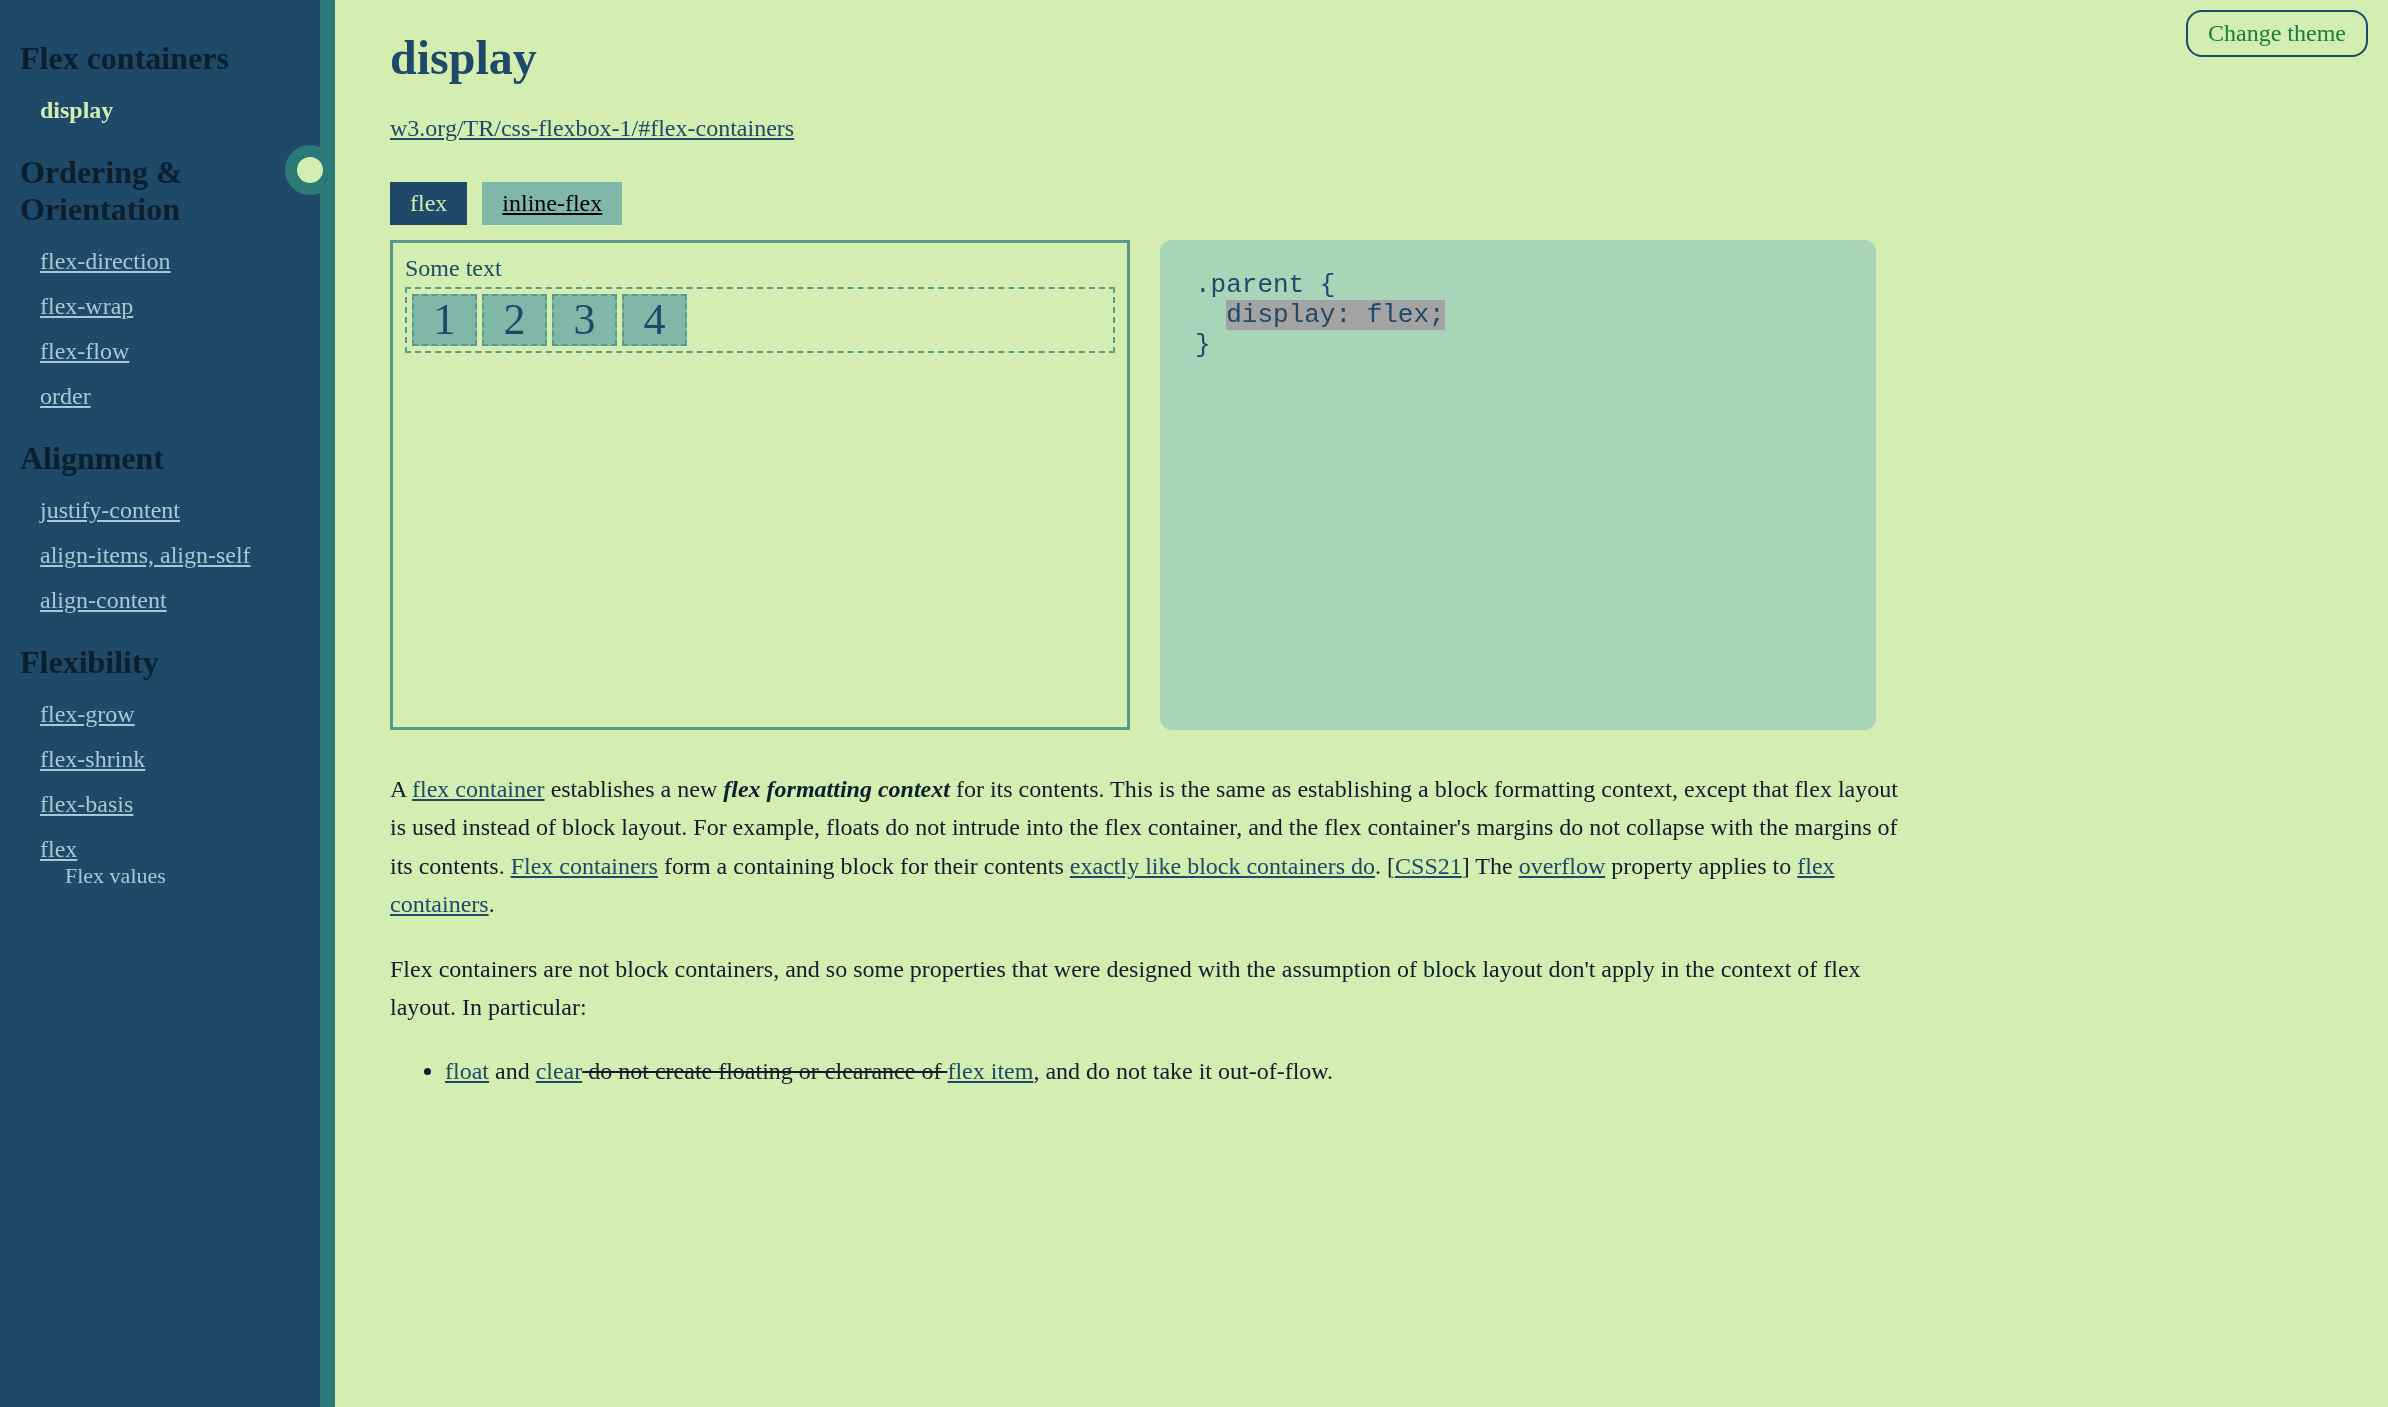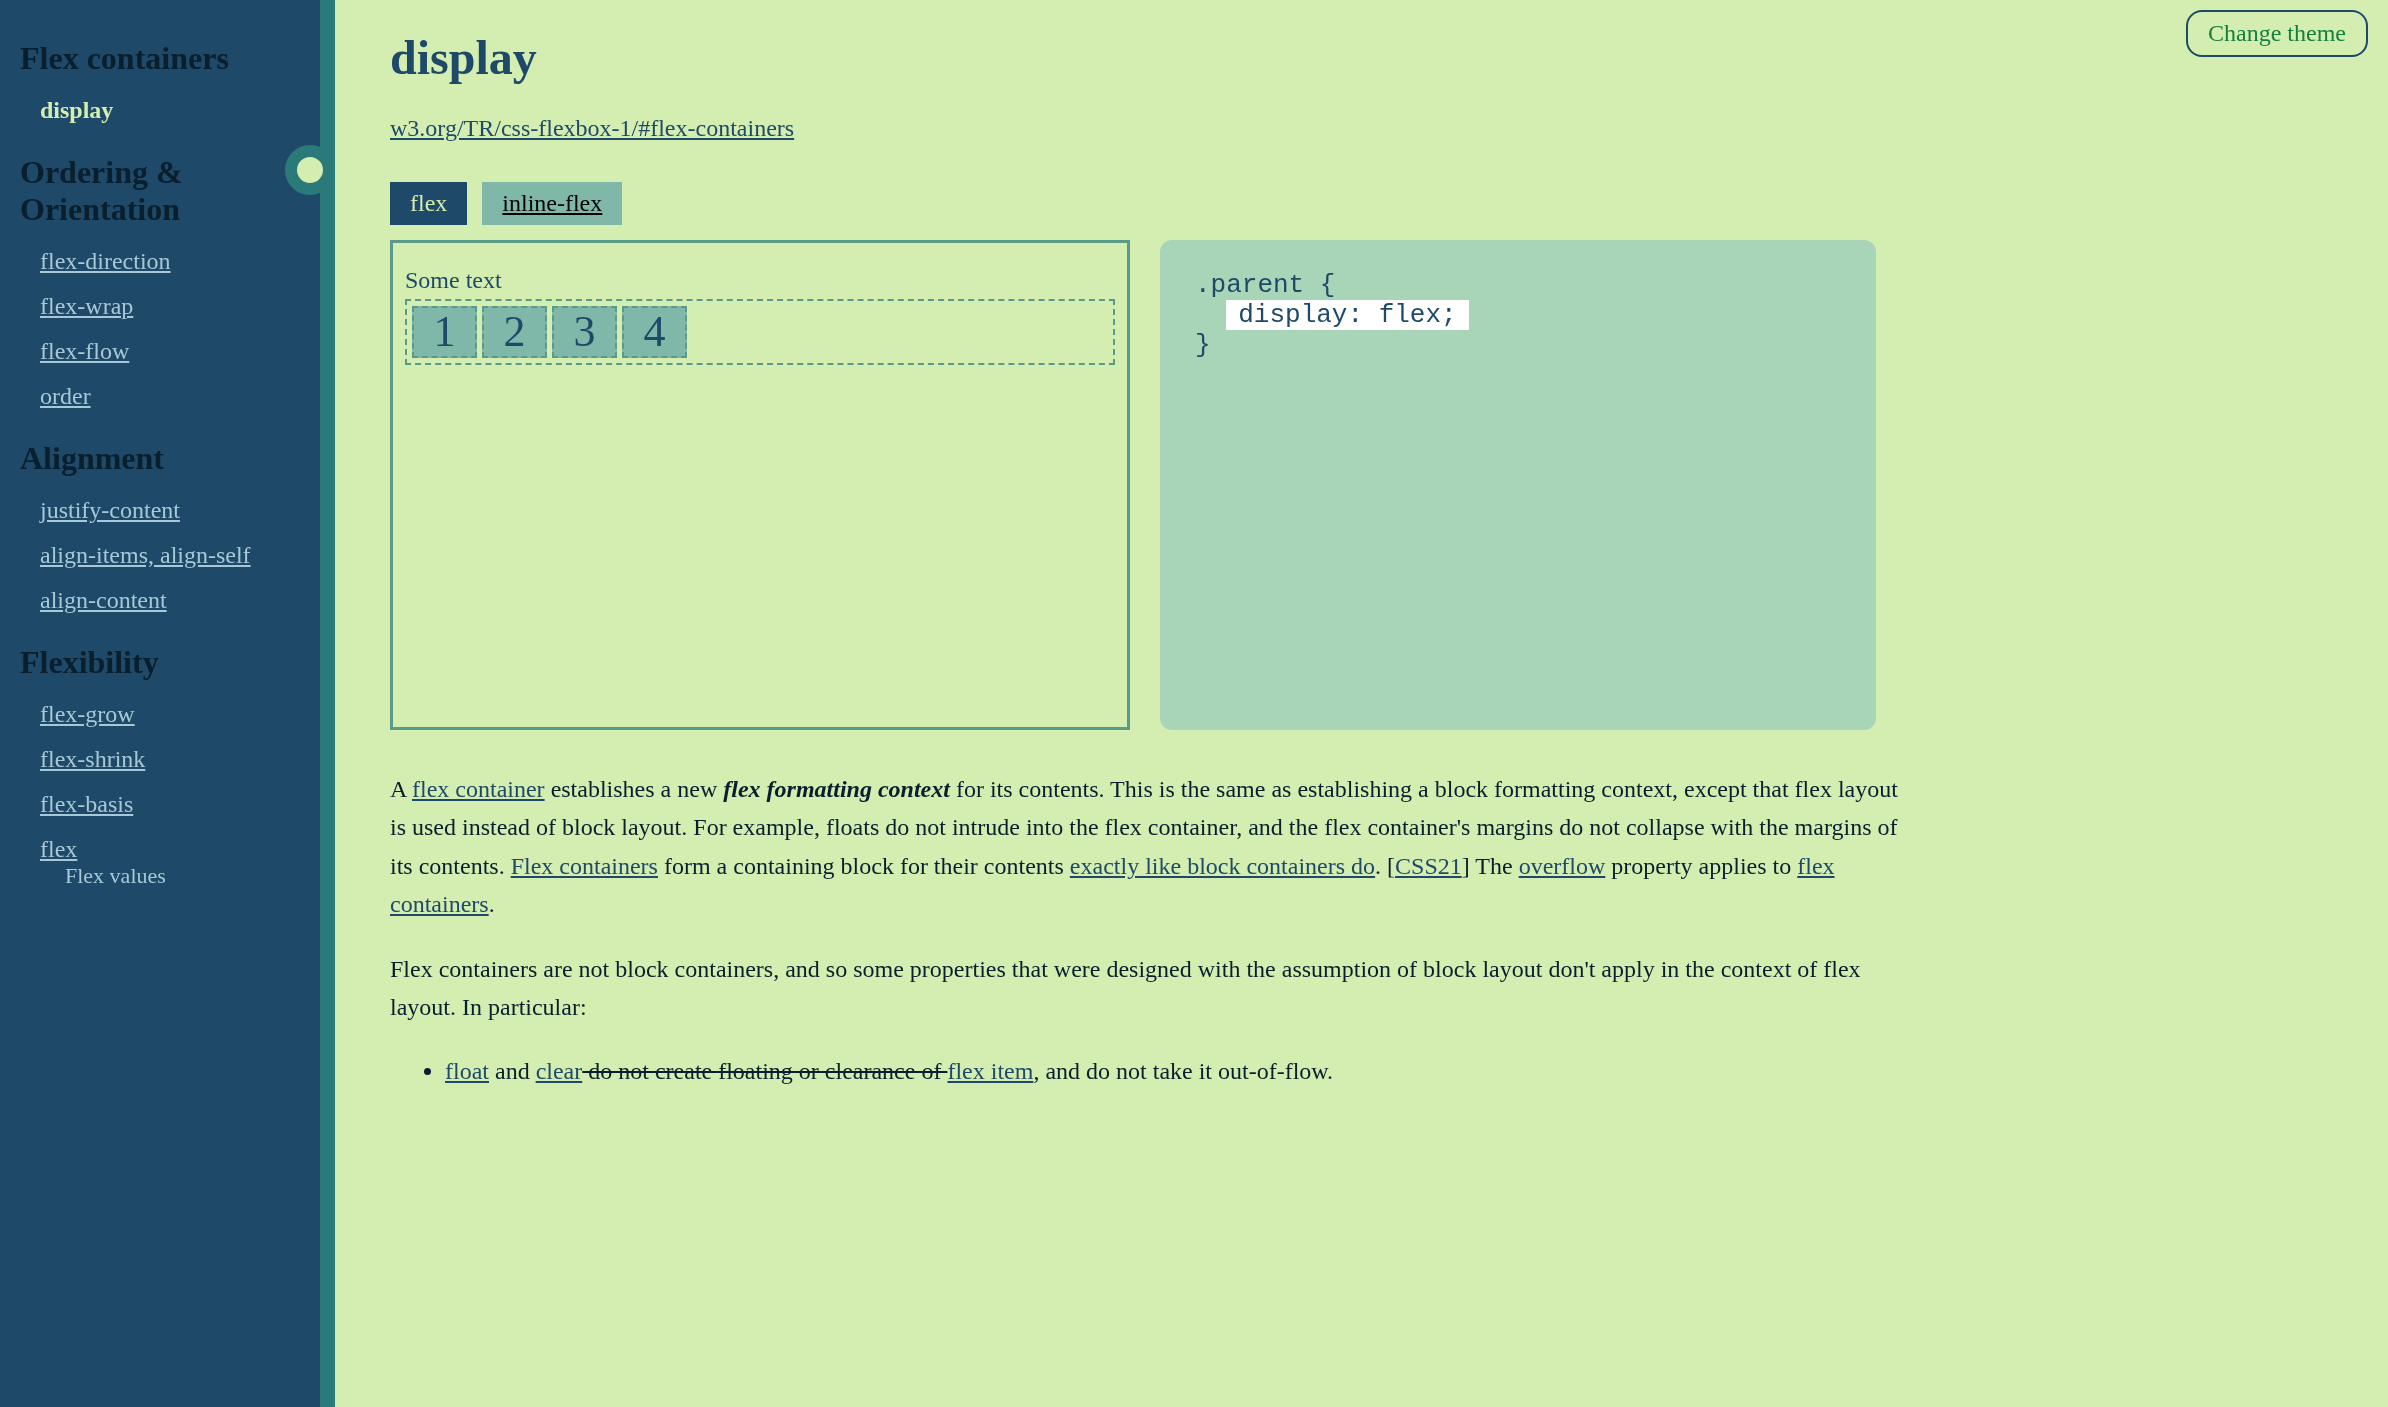--- a/index.html
+++ b/index.html
@@ -126,21 +126,21 @@
 }
 .demo-row {
   display: flex;
   gap: 30px;
   margin-top: 15px;
 }
 .demo-box {
   border: 3px solid #5a9a8a;
   width: 740px;
   height: 490px;
-  padding: 24px 12px;
+  padding: 12px 12px;
 }
 .demo-label {
   color: #1e4968;
   font-size: 24px;
   margin-bottom: 5px;
 }
 .flex-demo {
   border: 2px dashed #5a9a8a;
   display: flex;
   padding: 5px;
@@ -160,22 +160,22 @@
   background: #a8d4b8;
   border-radius: 12px;
   width: 716px;
   height: 490px;
   padding: 30px 35px;
   font-family: 'Courier New', monospace;
   font-size: 26px;
   color: #1e4968;
 }
 .code-highlight {
-  background: #ffffff;
-  padding: 0 12px;
+  background: #a3a3a3;
+  padding: 0 0;
 }
 .description {
   margin-top: 40px;
   color: #0a1f2e;
   font-size: 24px;
   line-height: 1.6;
   max-width: 1520px;
 }
 .description p {
   margin-bottom: 26px;

